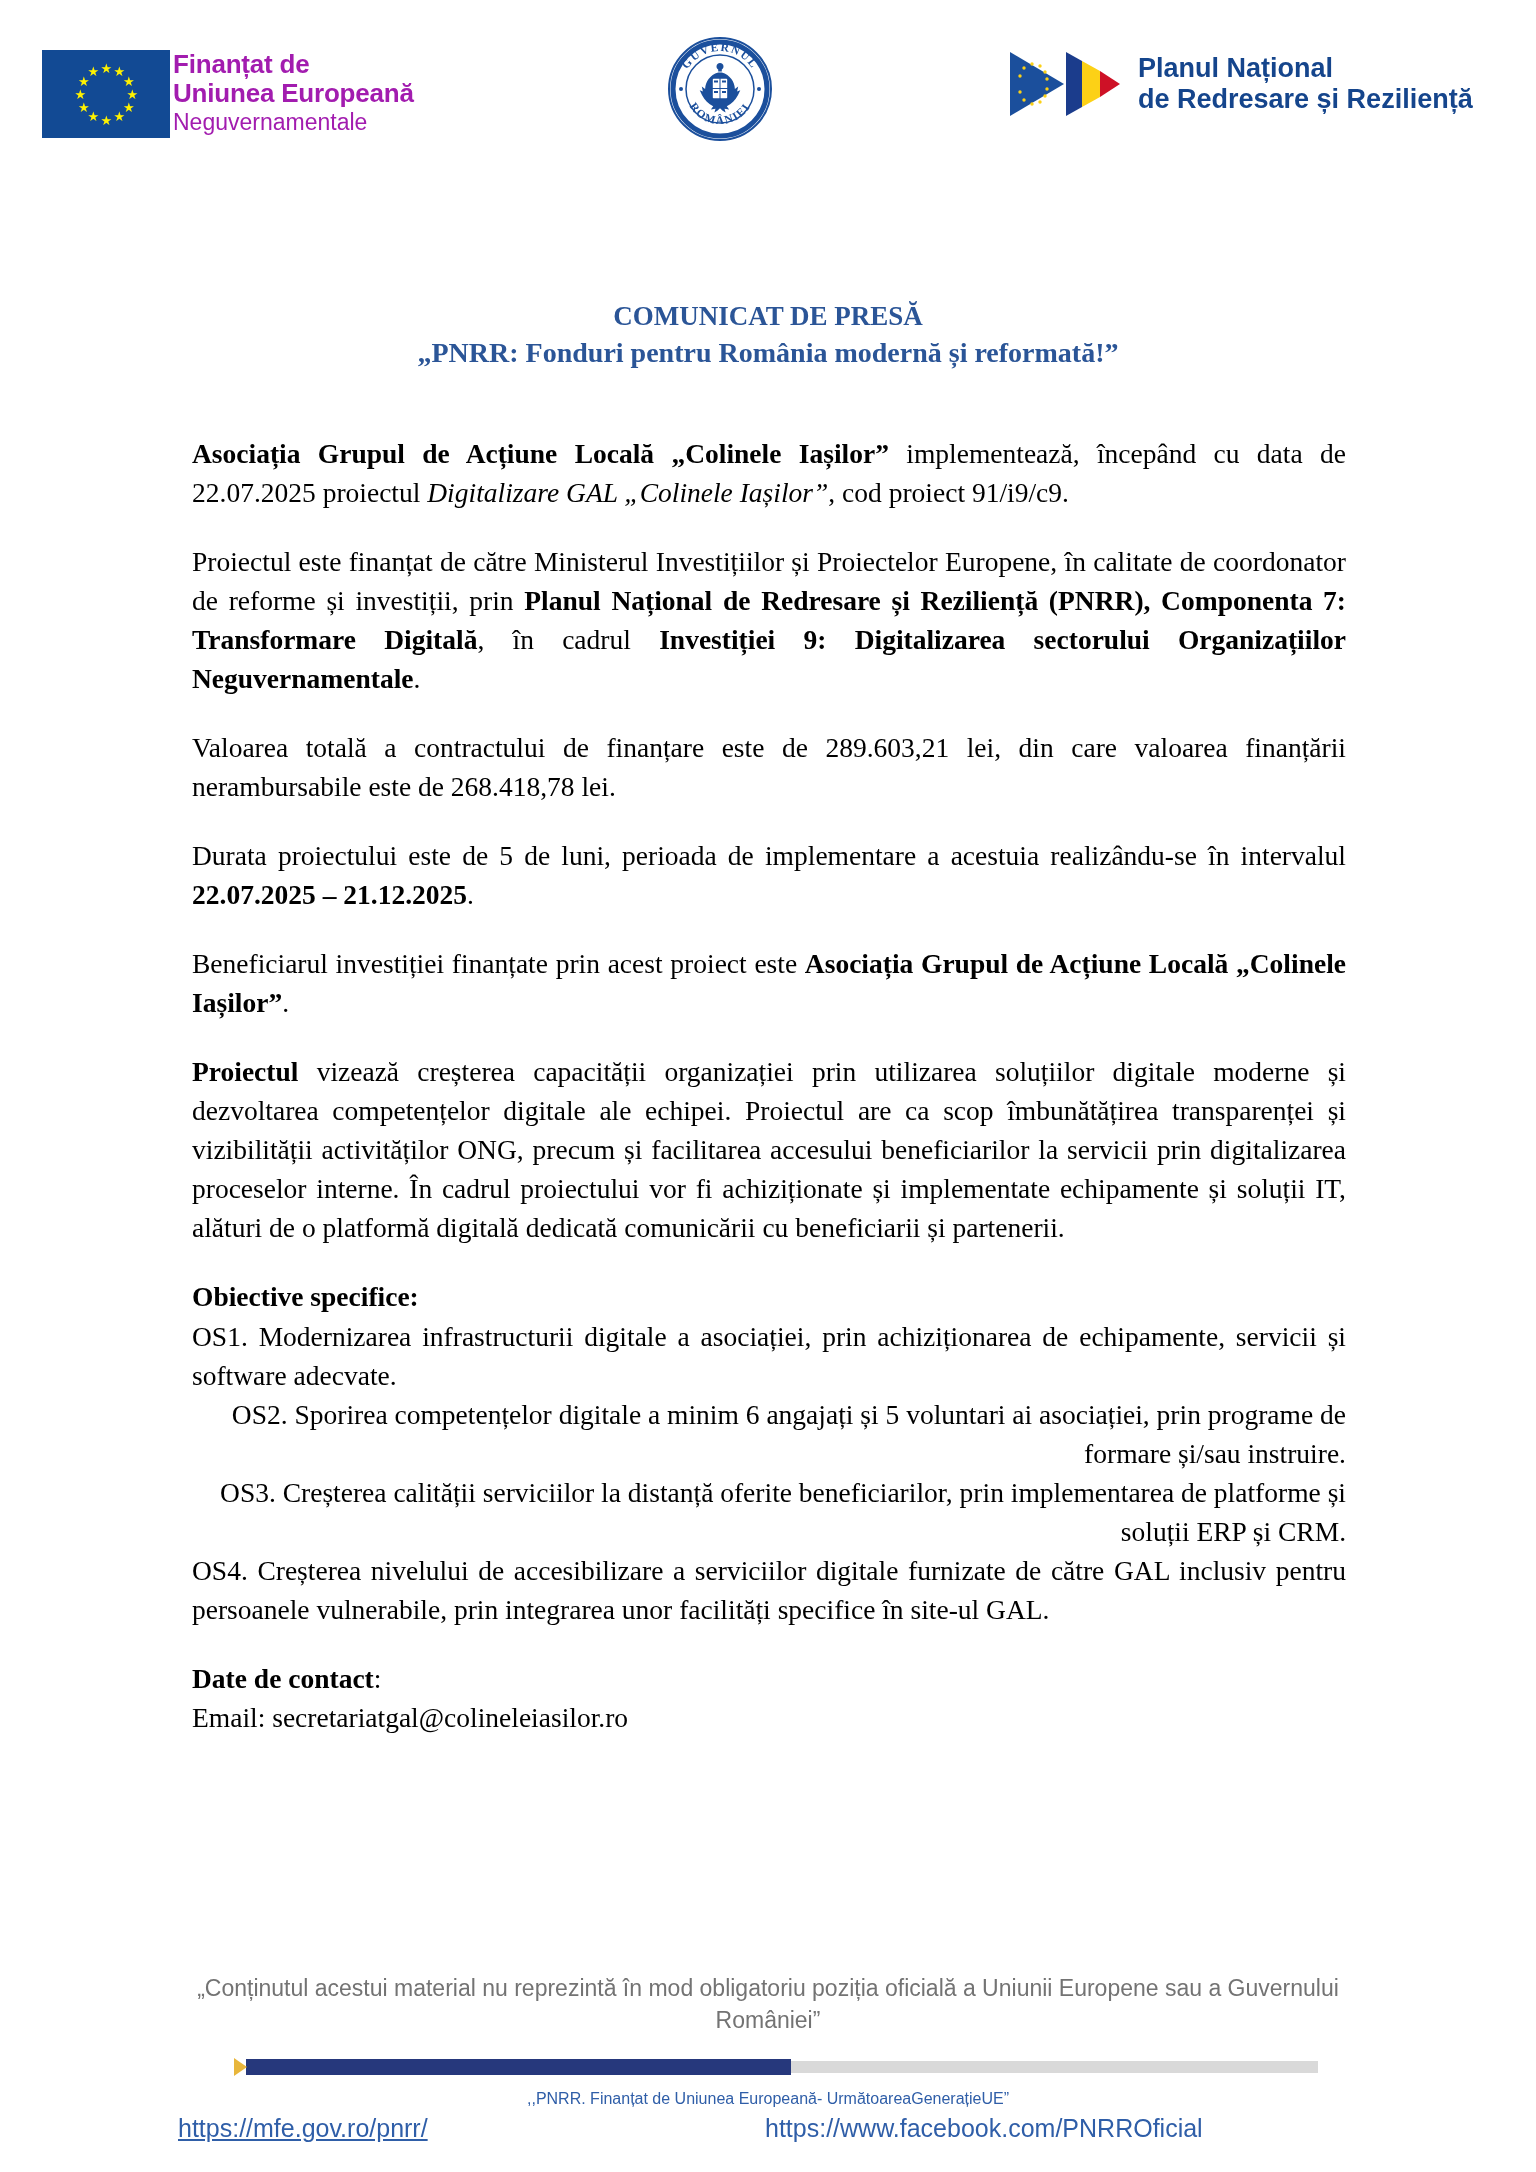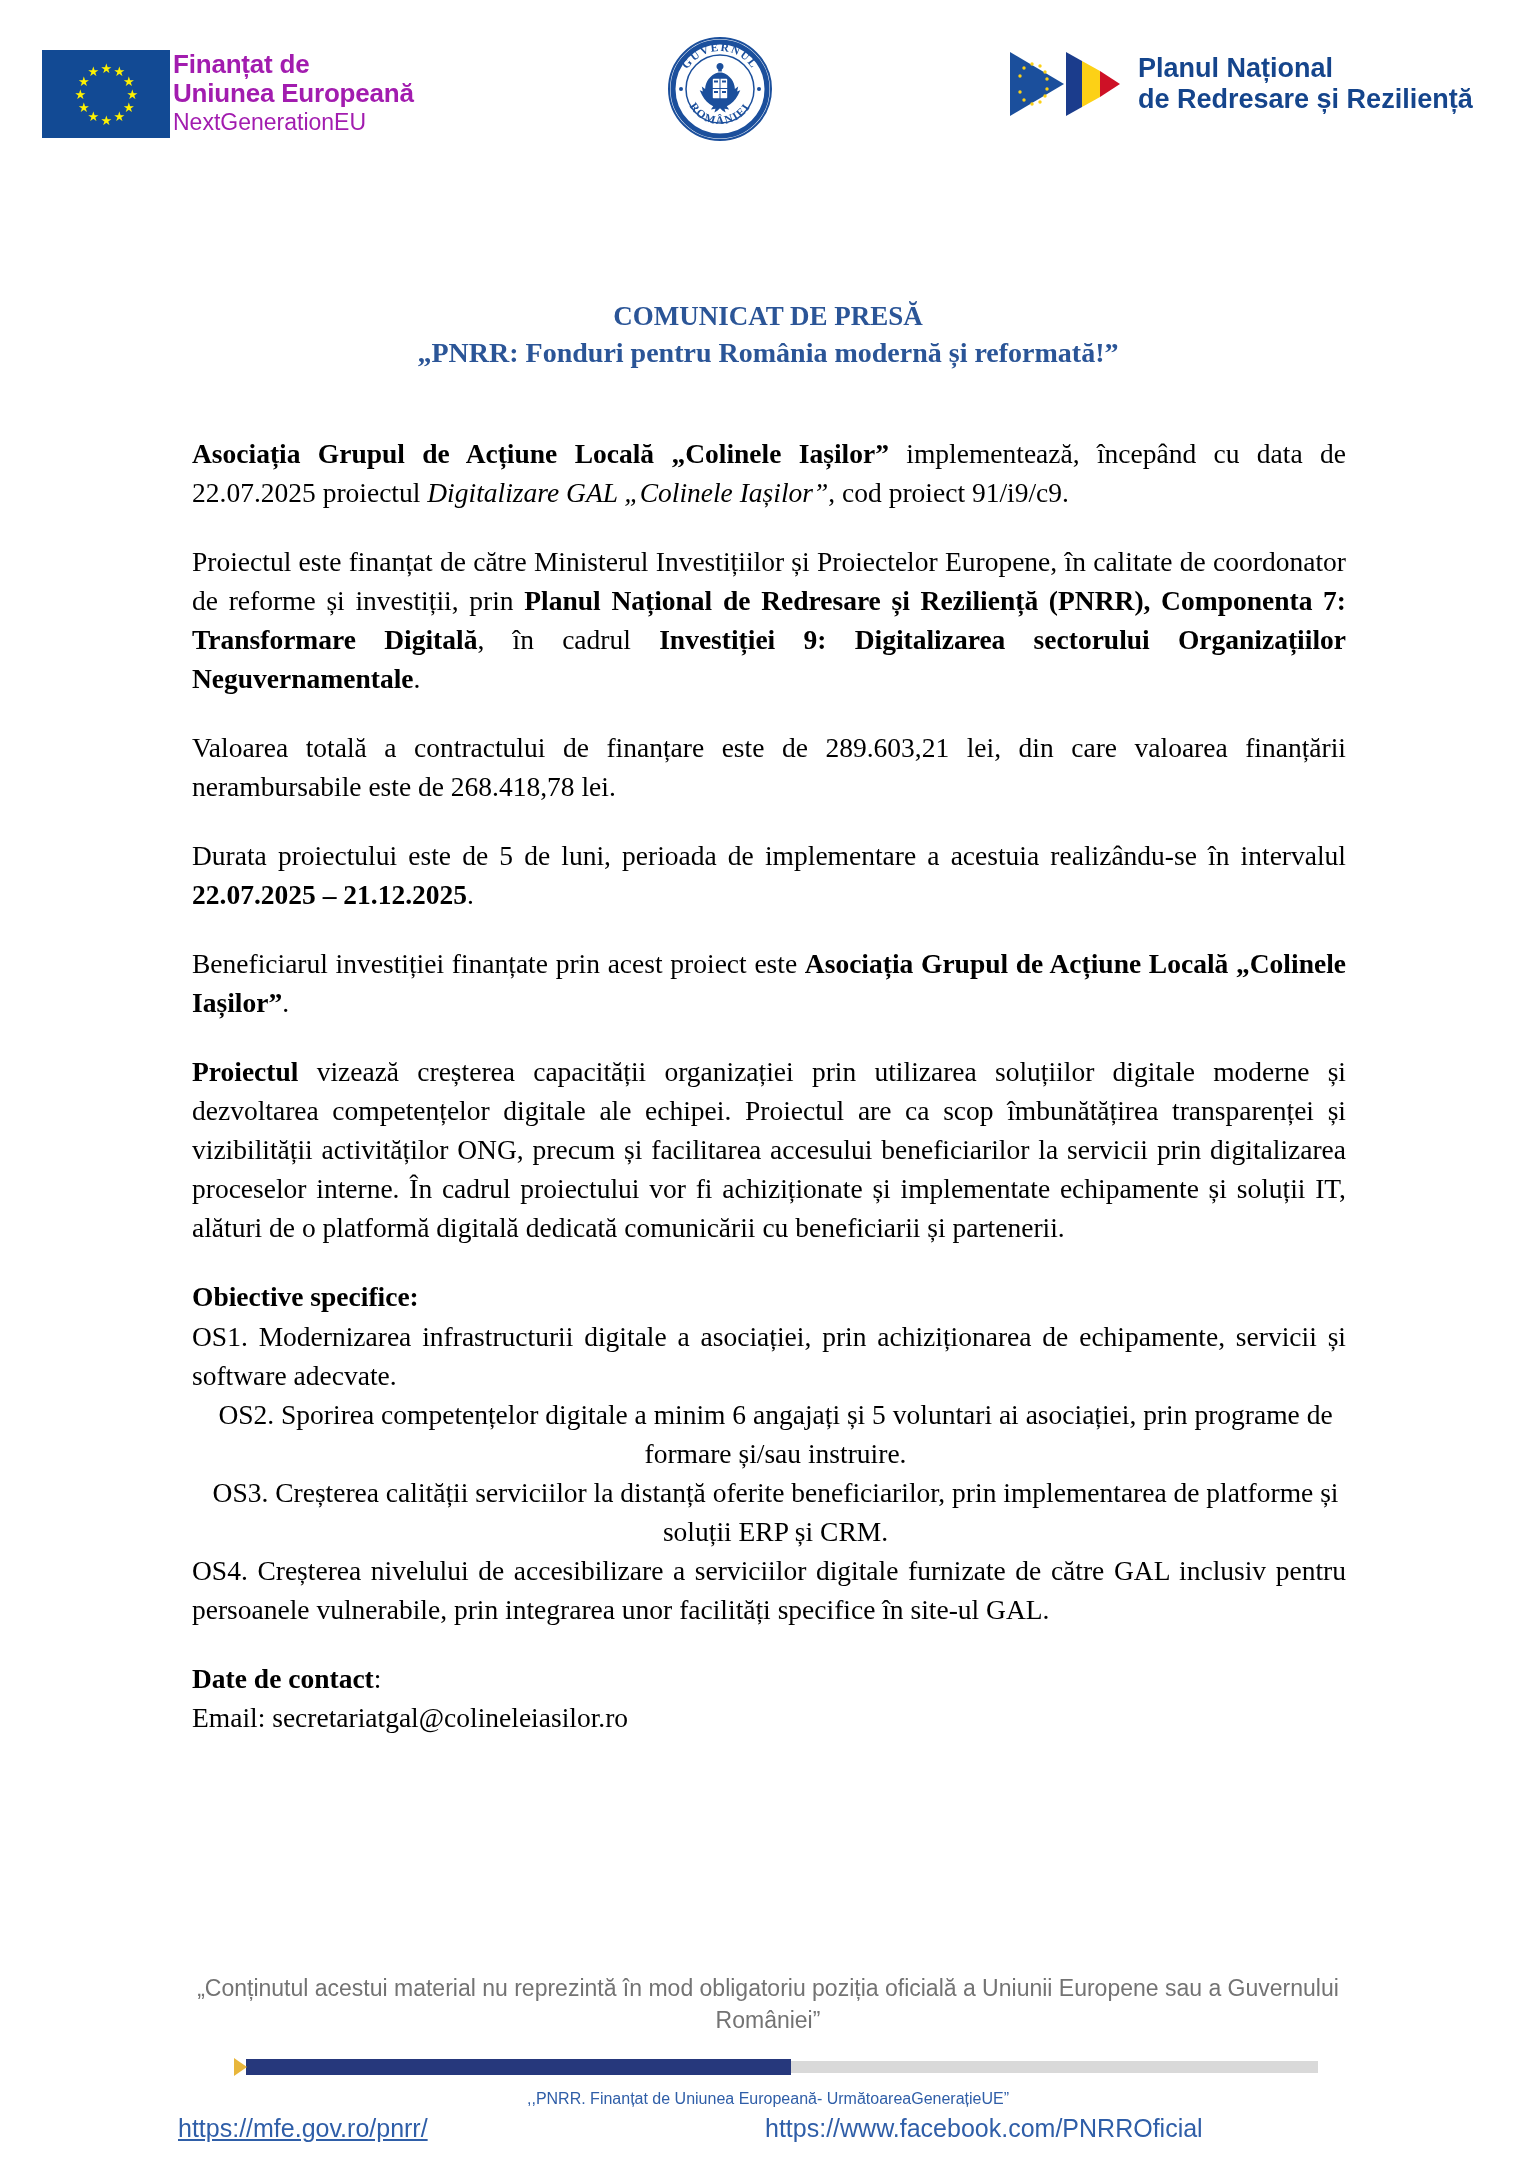--- a/index.html
+++ b/index.html
@@ -140,21 +140,21 @@
     font-weight: bold;
     margin: 0;
     line-height: 1.42;
   }
   .obj-item {
     font-size: 27.5px;
     line-height: 1.42;
     margin: 0;
     text-align: justify;
   }
-  .obj-item.nojust { text-align: center; margin-left: 13px; }
+  .obj-item.nojust { text-align: right; margin-left: 13px; }
 
   .contact-head {
     font-size: 27.5px;
     margin: 30px 0 0 0;
     line-height: 1.42;
   }
   .contact-line {
     font-size: 27.5px;
     margin: 0;
     line-height: 1.42;
@@ -249,21 +249,21 @@
           <span class="star" style="left: 58.5px; top: 64.5px;">★</span>
           <span class="star" style="left: 45.5px; top: 61.0167px;">★</span>
           <span class="star" style="left: 35.9833px; top: 51.5px;">★</span>
           <span class="star" style="left: 32.5px; top: 38.5px;">★</span>
           <span class="star" style="left: 35.9833px; top: 25.5px;">★</span>
           <span class="star" style="left: 45.5px; top: 15.9833px;">★</span>
         </div>
       <div class="eu-text">
         <div class="l1">Finanțat de</div>
         <div class="l2">Uniunea Europeană</div>
-        <div class="l3">NextGenerationEU</div>
+        <div class="l3">Neguvernamentale</div>
       </div>
     </div>
 
     <div class="gov-seal">
       <svg viewBox="0 0 104 104" width="104" height="104" aria-hidden="true">
         <defs>
           <path id="arcTop" d="M 14,52 A 38,38 0 0 1 90,52"></path>
           <path id="arcBot" d="M 17,52 A 35,35 0 0 0 87,52"></path>
         </defs>
         <circle cx="52" cy="52" r="51" fill="#ffffff" stroke="#1B4F9C" stroke-width="2"></circle>

